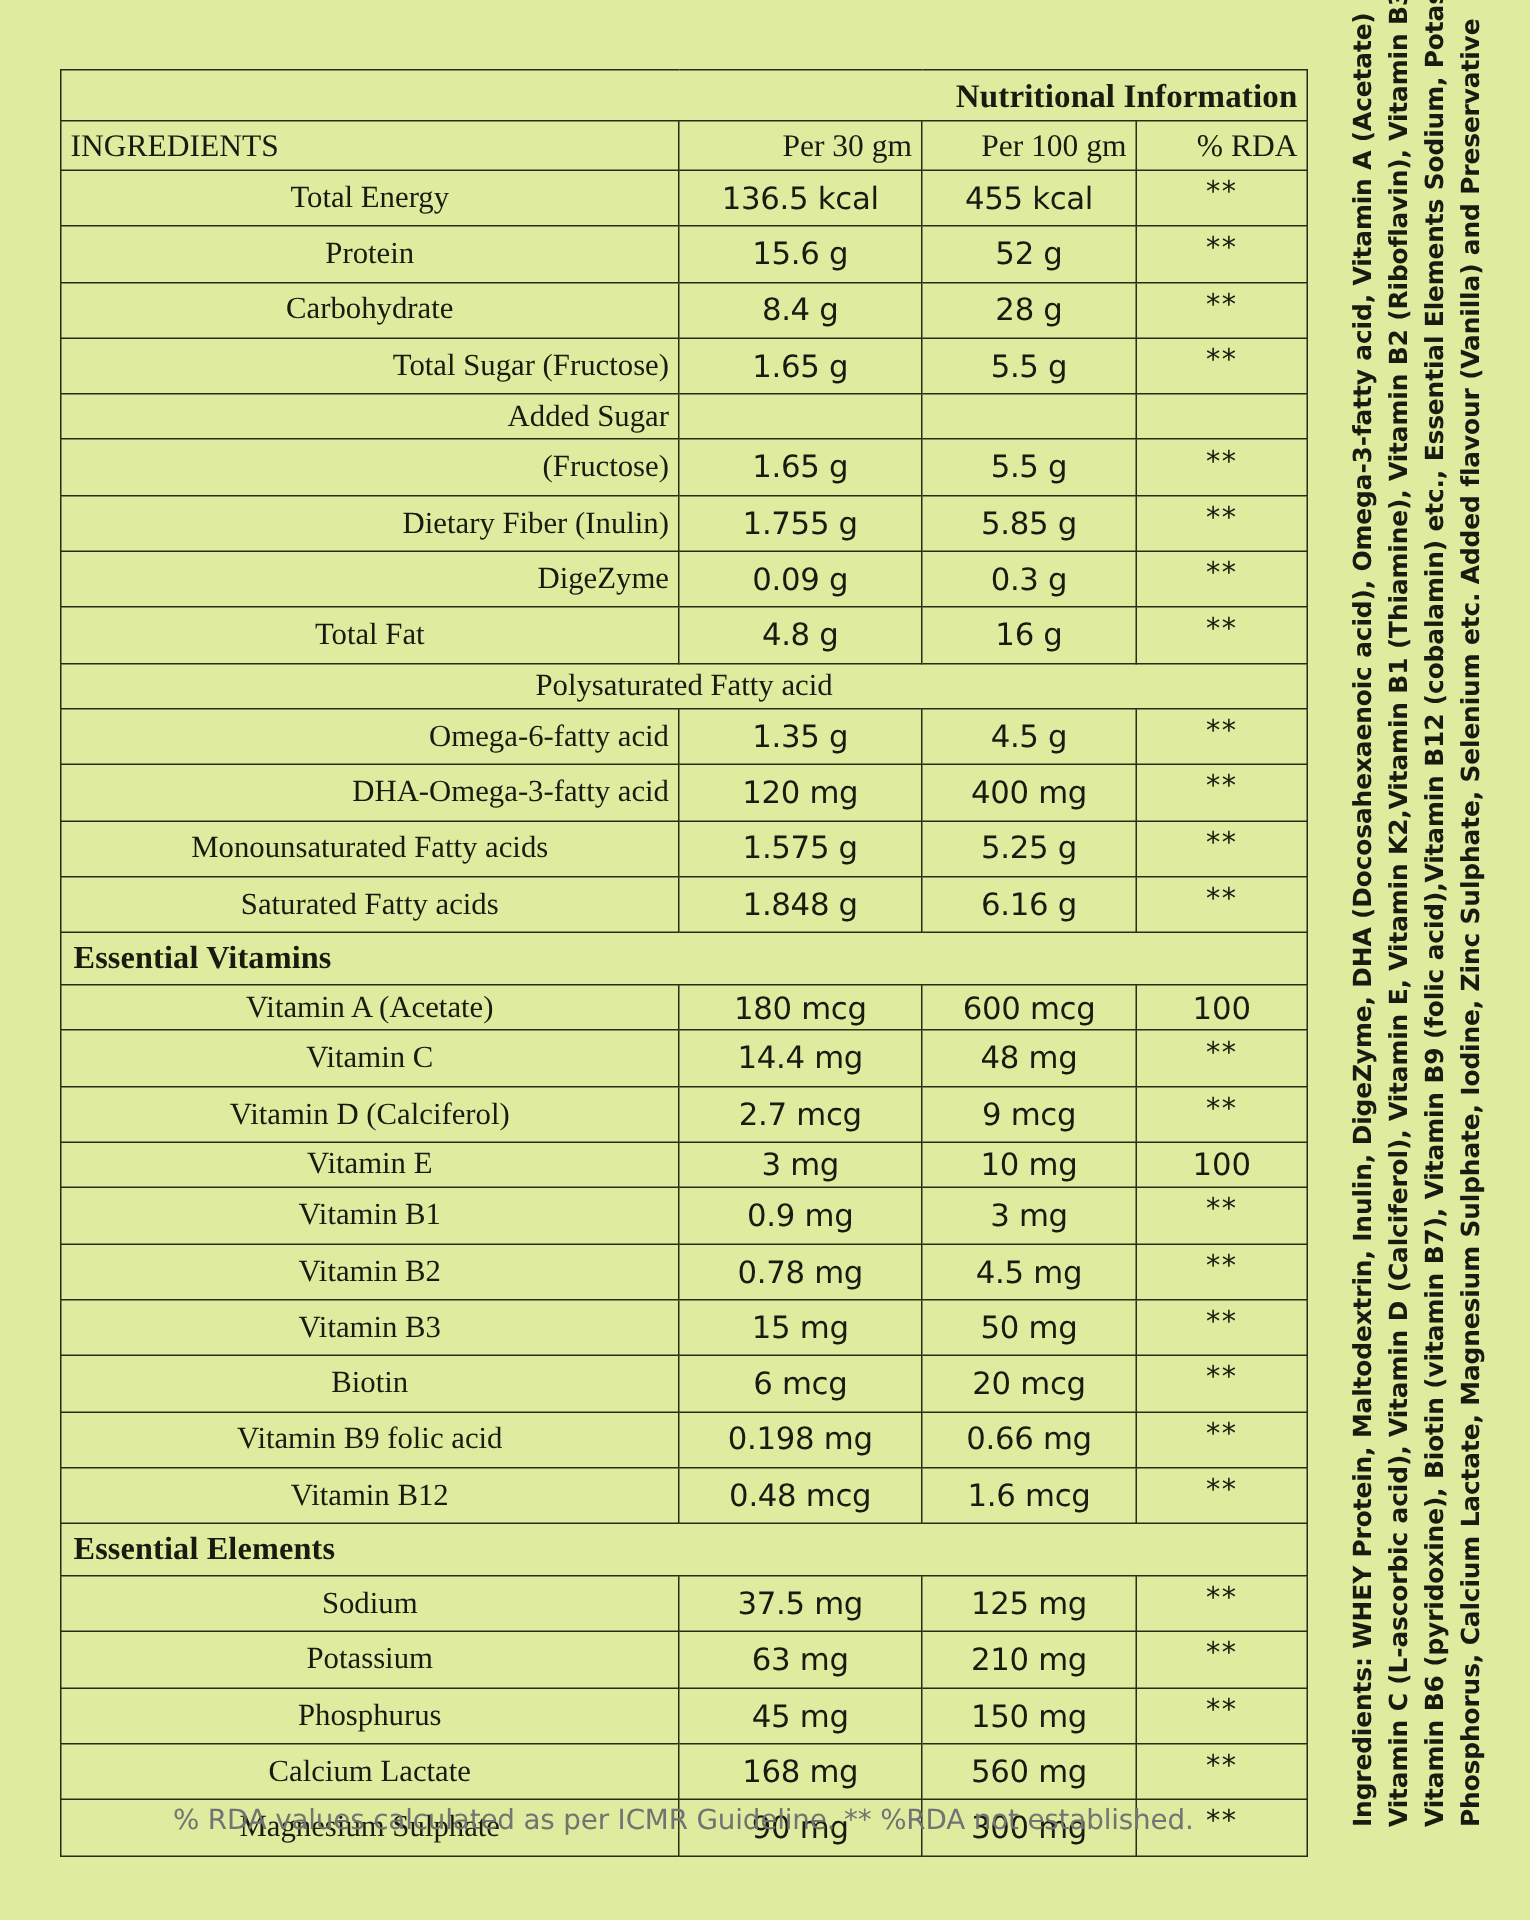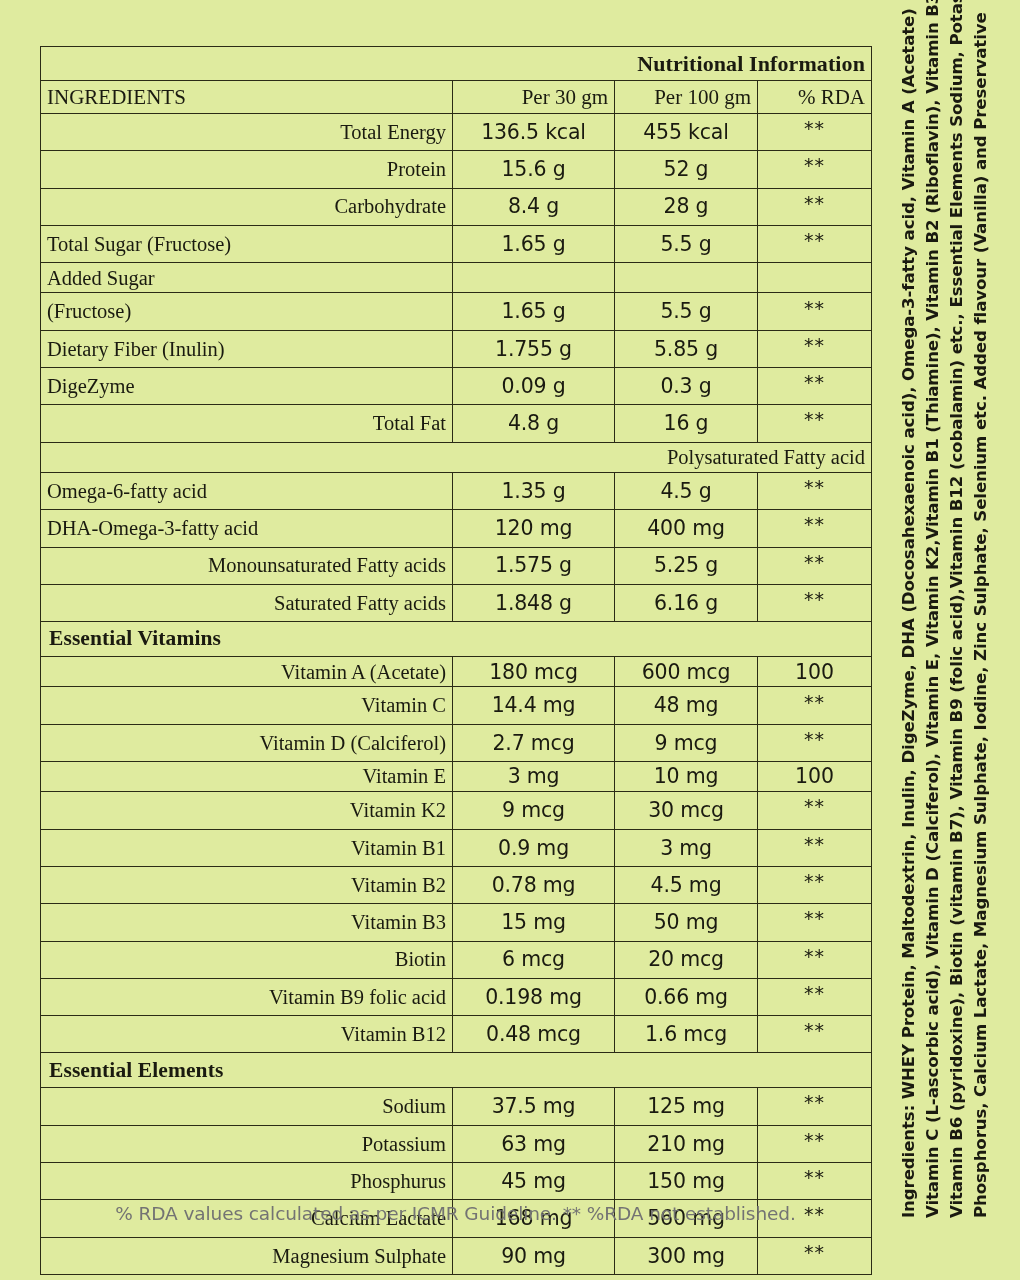--- a/index.html
+++ b/index.html
@@ -48,27 +48,27 @@
     padding: 0 6px;
     height: 29.3px;
     line-height: 1.0;
     vertical-align: middle;
     font-size: 20.5px;
     background: #dfeb9f;
   }
 
   
   td.name {
-    text-align: right;
+    text-align: center;
     font-family: "Liberation Serif", serif;
     font-size: 21px;
     padding-left: 8px;
     white-space: nowrap;
   }
-  td.name.indent { text-align: left; padding-right: 6px; }
+  td.name.indent { text-align: right; padding-right: 6px; }
   td.name.bold   { font-weight: bold; letter-spacing: .1px; }
 
   
   td.val {
     text-align: center;
     font-family: "DejaVu Sans", "Liberation Sans", sans-serif;
     font-size: 18.5px;
     letter-spacing: -0.2px;
   }
   td.rda {
@@ -277,26 +277,20 @@
             <td class="val">9 mcg</td>
             <td class="rda stars">**</td>
           </tr>
           <tr>
             <td class="name">Vitamin E</td>
             <td class="val">3 mg</td>
             <td class="val">10 mg</td>
             <td class="rda">100</td>
           </tr>
           <tr>
-            <td class="name">Vitamin K2</td>
-            <td class="val">9 mcg</td>
-            <td class="val">30 mcg</td>
-            <td class="rda stars">**</td>
-          </tr>
-          <tr>
             <td class="name">Vitamin B1</td>
             <td class="val">0.9 mg</td>
             <td class="val">3 mg</td>
             <td class="rda stars">**</td>
           </tr>
           <tr>
             <td class="name">Vitamin B2</td>
             <td class="val">0.78 mg</td>
             <td class="val">4.5 mg</td>
             <td class="rda stars">**</td>

